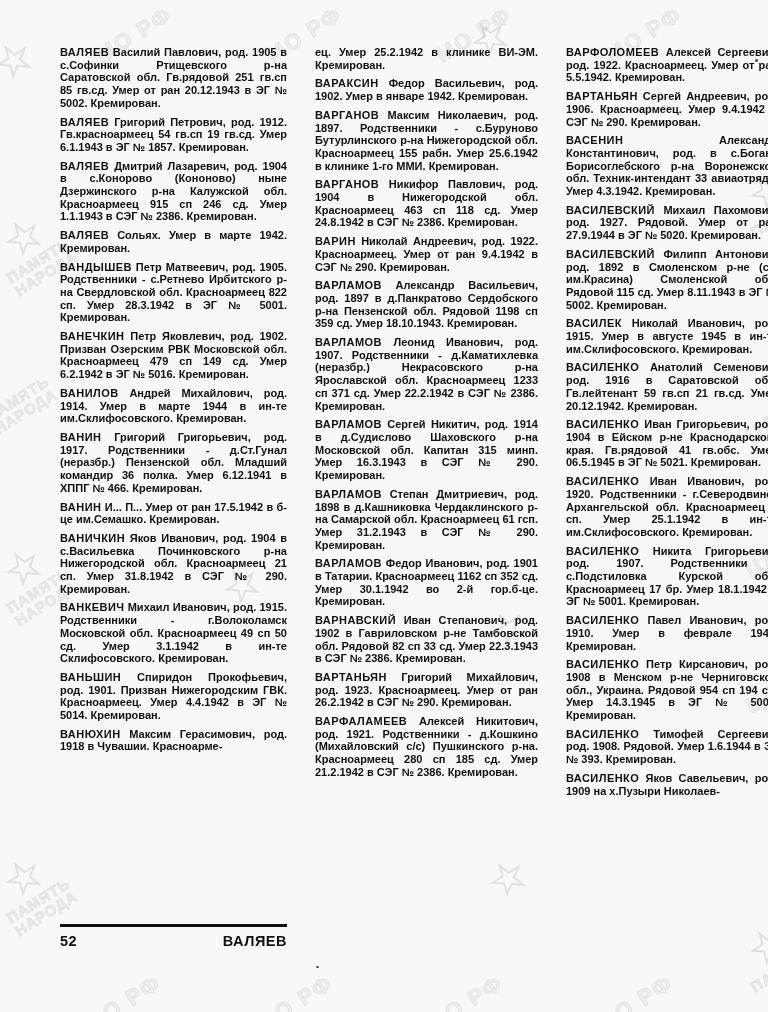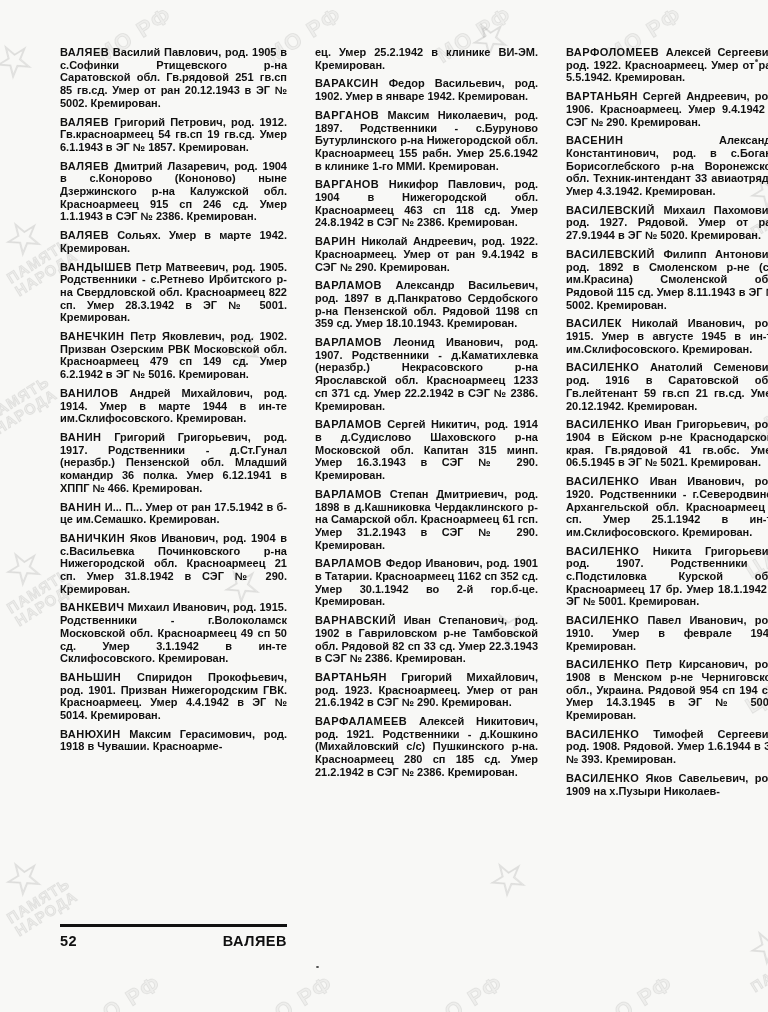--- a/index.html
+++ b/index.html
@@ -149,21 +149,21 @@
         <p class="entry"><span class="surname">ВАРАКСИН</span><span> Федор Васильевич, род. 1902. Умер в январе 1942. Кремирован.</span></p>
         <p class="entry"><span class="surname">ВАРГАНОВ</span><span> Максим Николаевич, род. 1897. Родственники - с.Буруново Бутурлинского р-на Нижегородской обл. Красноармеец 155 рабн. Умер 25.6.1942 в клинике 1-го ММИ. Кремирован.</span></p>
         <p class="entry"><span class="surname">ВАРГАНОВ</span><span> Никифор Павлович, род. 1904 в Нижегородской обл. Красноармеец 463 сп 118 сд. Умер 24.8.1942 в СЭГ № 2386. Кремирован.</span></p>
         <p class="entry"><span class="surname">ВАРИН</span><span> Николай Андреевич, род. 1922. Красноармеец. Умер от ран 9.4.1942 в СЭГ № 290. Кремирован.</span></p>
         <p class="entry"><span class="surname">ВАРЛАМОВ</span><span> Александр Васильевич, род. 1897 в д.Панкратово Сердобского р-на Пензенской обл. Рядовой 1198 сп 359 сд. Умер 18.10.1943. Кремирован.</span></p>
         <p class="entry"><span class="surname">ВАРЛАМОВ</span><span> Леонид Иванович, род. 1907. Родственники - д.Каматихлевка (неразбр.) Некрасовского р-на Ярославской обл. Красноармеец 1233 сп 371 сд. Умер 22.2.1942 в СЭГ № 2386. Кремирован.</span></p>
         <p class="entry"><span class="surname">ВАРЛАМОВ</span><span> Сергей Никитич, род. 1914 в д.Судислово Шаховского р-на Московской обл. Капитан 315 минп. Умер 16.3.1943 в СЭГ № 290. Кремирован.</span></p>
         <p class="entry"><span class="surname">ВАРЛАМОВ</span><span> Степан Дмитриевич, род. 1898 в д.Кашниковка Чердаклинского р-на Самарской обл. Красноармеец 61 гсп. Умер 31.2.1943 в СЭГ № 290. Кремирован.</span></p>
         <p class="entry"><span class="surname">ВАРЛАМОВ</span><span> Федор Иванович, род. 1901 в Татарии. Красноармеец 1162 сп 352 сд. Умер 30.1.1942 во 2-й гор.б-це. Кремирован.</span></p>
         <p class="entry"><span class="surname">ВАРНАВСКИЙ</span><span> Иван Степанович, род. 1902 в Гавриловском р-не Тамбовской обл. Рядовой 82 сп 33 сд. Умер 22.3.1943 в СЭГ № 2386. Кремирован.</span></p>
-        <p class="entry"><span class="surname">ВАРТАНЬЯН</span><span> Григорий Михайлович, род. 1923. Красноармеец. Умер от ран 21.6.1942 в СЭГ № 290. Кремирован.</span></p>
+        <p class="entry"><span class="surname">ВАРТАНЬЯН</span><span> Григорий Михайлович, род. 1923. Красноармеец. Умер от ран 26.2.1942 в СЭГ № 290. Кремирован.</span></p>
         <p class="entry"><span class="surname">ВАРФАЛАМЕЕВ</span><span> Алексей Никитович, род. 1921. Родственники - д.Кошкино (Михайловский с/с) Пушкинского р-на. Красноармеец 280 сп 185 сд. Умер 21.2.1942 в СЭГ № 2386. Кремирован.</span></p>
       </div>
 
     <div class="col">
 
     <p class="entry"><span class="surname">ВАРФОЛОМЕЕВ</span><span> Алексей Сергеевич, род. 1922. Красноармеец. Умер от ран 5.5.1942. Кремирован.</span></p>
         <p class="entry"><span class="surname">ВАРТАНЬЯН</span><span> Сергей Андреевич, род. 1906. Красноармеец. Умер 9.4.1942 в СЭГ № 290. Кремирован.</span></p>
         <p class="entry"><span class="surname">ВАСЕНИН</span><span> Александр Константинович, род. в с.Богана Борисоглебского р-на Воронежской обл. Техник-интендант 33 авиаотряда. Умер 4.3.1942. Кремирован.</span></p>
         <p class="entry"><span class="surname">ВАСИЛЕВСКИЙ</span><span> Михаил Пахомович, род. 1927. Рядовой. Умер от ран 27.9.1944 в ЭГ № 5020. Кремирован.</span></p>
         <p class="entry"><span class="surname">ВАСИЛЕВСКИЙ</span><span> Филипп Антонович, род. 1892 в Смоленском р-не (с-з им.Красина) Смоленской обл. Рядовой 115 сд. Умер 8.11.1943 в ЭГ № 5002. Кремирован.</span></p>

